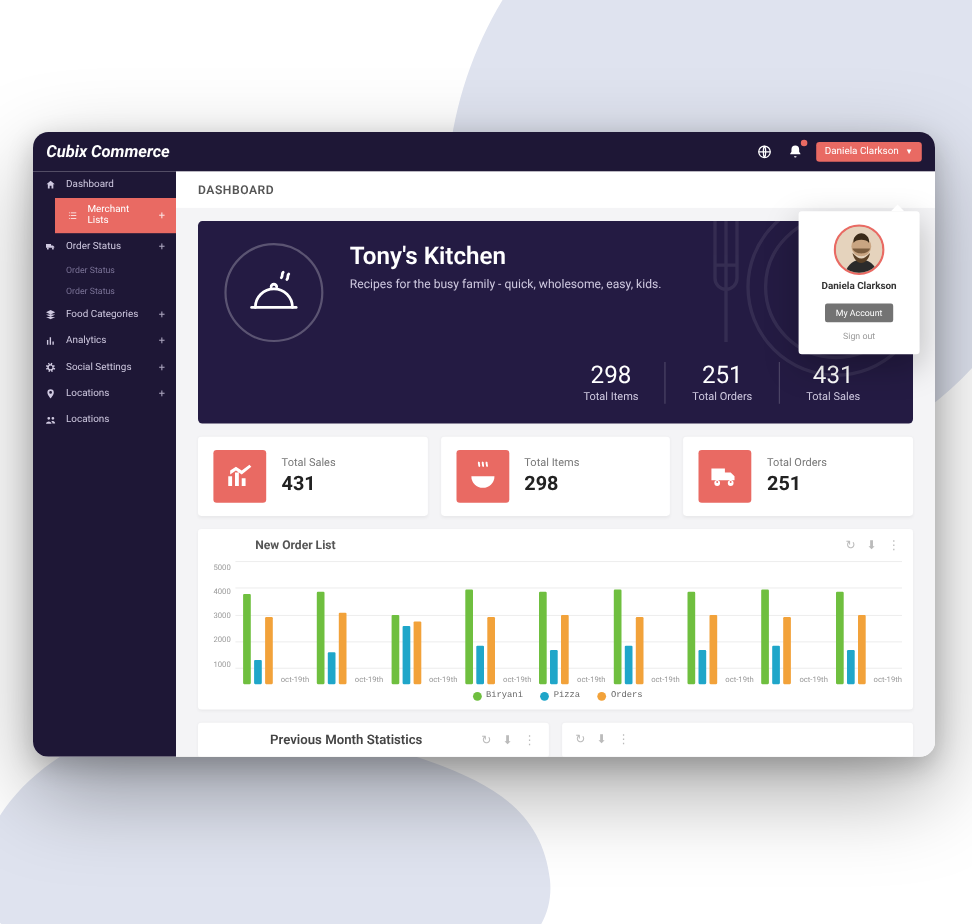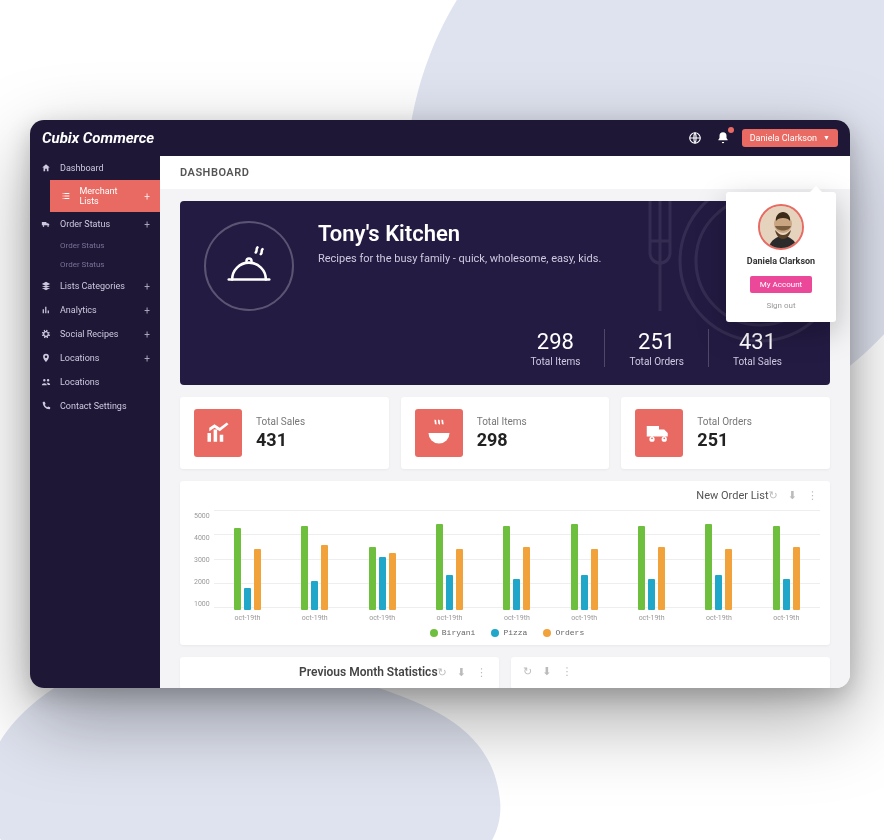--- a/index.html
+++ b/index.html
@@ -106,33 +106,33 @@
   }
   .tile-ico {
     width:48px; height:48px; background:#e96a63; border-radius:3px;
     display:flex; align-items:center; justify-content:center;
   }
   .tile .lab { font-size:10px; color:#777; margin-bottom:2px;}
   .tile .num { font-size:18px; font-weight:700; color:#222;}
   
   .panel { background:#fff; border-radius:3px; box-shadow:0 1px 3px rgba(0,0,0,.05); }
   .panel-head { display:flex; align-items:center; padding:8px 12px 4px 12px; font-size:11px; color:#555;}
-  .panel-head .title { flex:1; text-align:right; font-weight:400;}
-  .panel-head.left .title { text-align:right; font-size:12px; font-weight:600; color:#444;}
+  .panel-head .title { flex:1; text-align:left; font-weight:700;}
+  .panel-head.left .title { text-align:center; font-size:12px; font-weight:600; color:#444;}
   .panel-tools { display:flex; gap:10px; color:#bbb; font-size:11px;}
   .panel-tool { cursor:pointer; }
   
   .bar-chart { padding:4px 10px 8px 14px; }
   .chart-body { display:flex; }
   .yaxis { display:flex; flex-direction:column; justify-content:space-between; font-size:7px; color:#999; padding:2px 4px 14px 0; text-align:right; height:112px;}
   .grid-area { flex:1; position:relative;}
   .gridlines { position:absolute; inset:0 0 14px 0; display:flex; flex-direction:column; justify-content:space-between;}
   .gridlines div { border-top:1px solid #eee; height:0;}
   .groups { position:relative; display:flex; height:112px;}
-  .group { flex:1; display:flex; flex-direction:column; align-items:center; }
+  .group { flex:1; display:flex; flex-direction:row; align-items:flex-end; }
   .bars { flex:1; display:flex; align-items:flex-end; gap:3px; width:100%; justify-content:center;}
   .bar { width:7px; border-radius:1px;}
   .bar.b1 { background:#6fbf3f; }
   .bar.b2 { background:#1fa6c9; }
   .bar.b3 { background:#f2a23a; }
   .xlab { font-size:7px; color:#999; margin-top:4px; }
   .legend { display:flex; justify-content:center; gap:16px; font-size:8px; color:#666; margin-top:6px;font-family:Liberation Mono, monospace;}
   .legend span { display:flex; align-items:center; gap:4px;}
   .legend .dot { width:8px; height:8px; border-radius:50%; display:inline-block;}
   
@@ -142,21 +142,21 @@
   .sales-body { padding:6px 14px 0 14px; font-size:7px; color:#999;}
   
   .user-pop {
     position:absolute; top:36px; right:14px; width:110px; background:#fff; z-index:5;
     box-shadow:0 10px 30px rgba(0,0,0,.25); border-radius:3px; text-align:center; padding:12px 8px;
   }
   .user-pop .caret-up { position:absolute; top:-6px; right:14px; width:0; height:0; border-left:6px solid transparent; border-right:6px solid transparent; border-bottom:6px solid #fff;}
   .avatar { width:46px; height:46px; border-radius:50%; border:2px solid #e96a63; margin:0 auto 6px auto; overflow:hidden; background:#d4c0aa;}
   .avatar svg { display:block;}
   .user-name { font-size:9px; font-weight:700; color:#333; margin-bottom:6px;}
-  .account-btn { background:#ec4899; color:#fff; font-size:8px; padding:4px 10px; border-radius:2px; display:inline-block; cursor:pointer; margin-bottom:8px;}
+  .account-btn { background:#737373; color:#fff; font-size:8px; padding:4px 10px; border-radius:2px; display:inline-block; cursor:pointer; margin-bottom:8px;}
   .signout { font-size:8px; color:#999; cursor:pointer;}
 </style>
 </head>
 <body>
 
 <div class="blob blob-top">
   <svg viewBox="0 0 620 560" width="620" height="560">
       <path fill="#dfe3ef" d="M320 8c120-20 230 44 268 158 36 108-22 214-96 296-78 86-200 122-308 80C70 498 2 388 14 276 26 158 100 44 204 16c38-10 78-4 116-8z"></path>
     </svg>
 </div>
@@ -219,65 +219,57 @@
           <span class="plus">+</span>
         </div>
         <div class="side-sub">Order Status</div>
         <div class="side-sub">Order Status</div>
         <div class="side-item">
           <span class="side-ico">
             <svg width="10" height="10" viewBox="0 0 24 24" fill="currentColor">
               <path d="M12 2l10 5-10 5L2 7zM2 12l10 5 10-5M2 17l10 5 10-5"></path>
             </svg>
           </span>
-          <span>Lists Categories</span>
+          <span>Food Categories</span>
           <span class="plus">+</span>
         </div>
         <div class="side-item">
           <span class="side-ico">
             <svg width="10" height="10" viewBox="0 0 24 24" fill="currentColor">
               <path d="M4 20h3V10H4zM10 20h3V4h-3zM16 20h3v-7h-3z"></path>
             </svg>
           </span>
           <span>Analytics</span>
           <span class="plus">+</span>
         </div>
         <div class="side-item">
           <span class="side-ico">
             <svg width="10" height="10" viewBox="0 0 24 24" fill="currentColor">
               <path d="M12 8a4 4 0 1 0 0 8 4 4 0 0 0 0-8zM19 13l3 1-1 3-3-1a8 8 0 0 1-2 2l1 3-3 1-1-3h-2l-1 3-3-1 1-3a8 8 0 0 1-2-2l-3 1-1-3 3-1v-2l-3-1 1-3 3 1a8 8 0 0 1 2-2L6 3l3-1 1 3h2l1-3 3 1-1 3a8 8 0 0 1 2 2l3-1 1 3-3 1z"></path>
             </svg>
           </span>
-          <span>Social Recipes</span>
+          <span>Social Settings</span>
           <span class="plus">+</span>
         </div>
         <div class="side-item">
           <span class="side-ico">
             <svg width="10" height="10" viewBox="0 0 24 24" fill="currentColor">
               <path d="M12 2a7 7 0 0 0-7 7c0 5 7 13 7 13s7-8 7-13a7 7 0 0 0-7-7zm0 10a3 3 0 1 1 0-6 3 3 0 0 1 0 6z"></path>
             </svg>
           </span>
           <span>Locations</span>
           <span class="plus">+</span>
         </div>
         <div class="side-item">
           <span class="side-ico">
             <svg width="10" height="10" viewBox="0 0 24 24" fill="currentColor">
               <path d="M8 11a3 3 0 1 0 0-6 3 3 0 0 0 0 6zM2 20c0-3 3-5 6-5s6 2 6 5zM17 11a3 3 0 1 0 0-6 3 3 0 0 0 0 6zM15 14c3 0 7 1 7 5h-6c0-2-1-4-3-5z"></path>
             </svg>
           </span>
           <span>Locations</span>
-        </div>
-        <div class="side-item">
-          <span class="side-ico">
-            <svg width="10" height="10" viewBox="0 0 24 24" fill="currentColor">
-              <path d="M6 2h3l2 5-2 2a12 12 0 0 0 6 6l2-2 5 2v3a2 2 0 0 1-2 2A18 18 0 0 1 4 4a2 2 0 0 1 2-2z"></path>
-            </svg>
-          </span>
-          <span>Contact Settings</span>
         </div>
       </div>
 
     <div class="content">
 
       <div class="user-pop">
         <div class="caret-up"></div>
         <div class="avatar">
           <svg viewBox="0 0 46 46" width="46" height="46">
             <rect width="46" height="46" fill="#e5d3bd"></rect>

